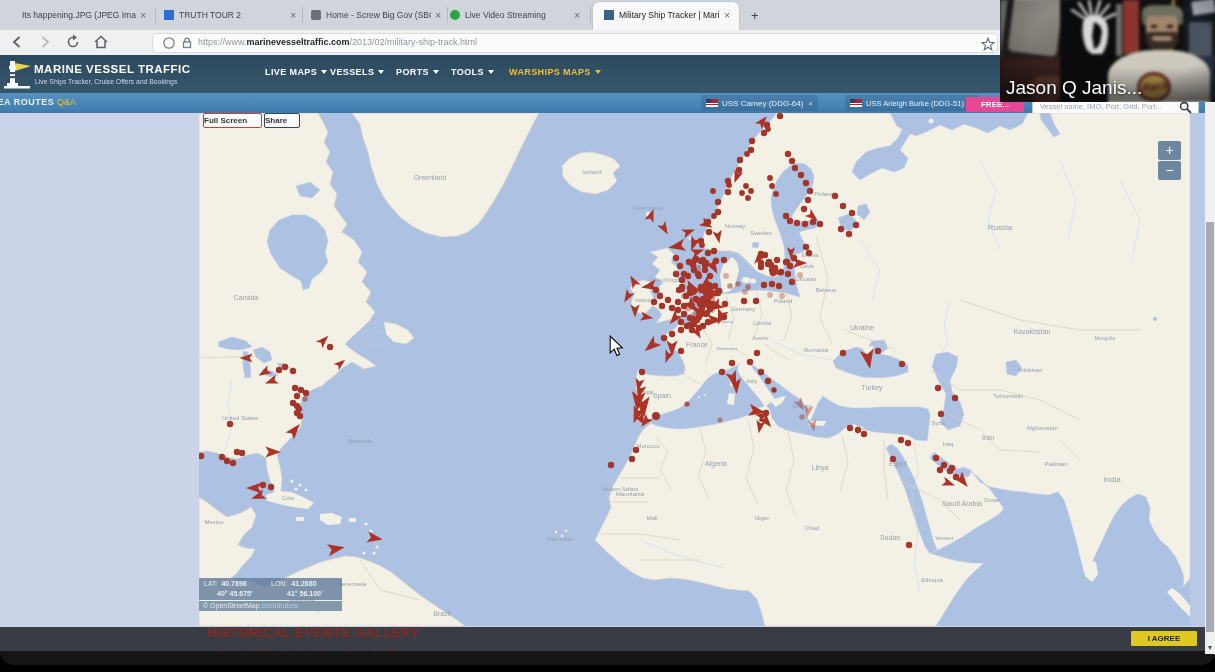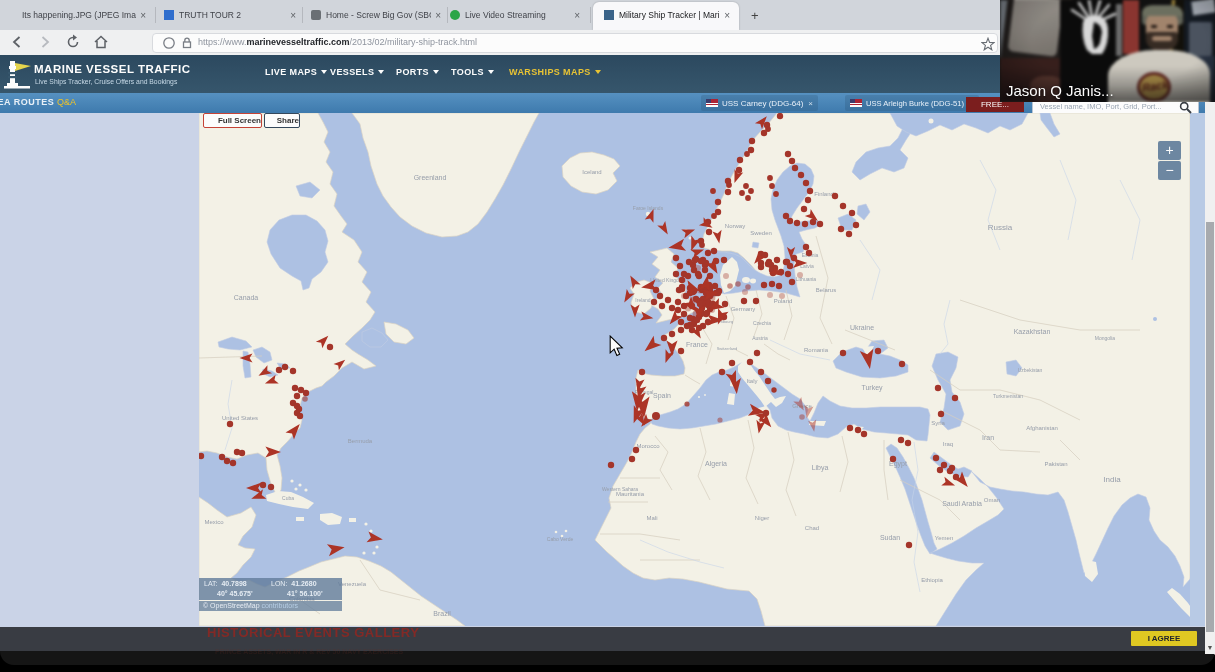--- a/index.html
+++ b/index.html
@@ -25,27 +25,27 @@
 .car {display:inline-block;width:0;height:0;border-left:3px solid transparent;border-right:3px solid transparent;border-top:4px solid #fff;margin-left:4px;vertical-align:1px}
 .car.y {border-top-color:#ecc52f}
 
 #subbar {left:0;top:93px;width:1215px;height:20px;background:linear-gradient(#5593c5,#3d7cb1)}
 #searoutes {left:-9px;top:97px;font-size:9px;font-weight:bold;color:#eaf2fa;letter-spacing:.5px}
 #qa {left:57px;top:97px;font-size:9px;font-weight:normal;color:#f2c522}
 .shiptag {position:absolute;top:95px;height:16px;font-size:8px;color:#eaf2fb;display:flex;align-items:center;background:rgba(30,60,90,.18);padding:0 5px;border-radius:2px}
 .flag {width:12px;height:8px;margin-right:4px;background:linear-gradient(#b22234 20%,#fff 20%,#fff 30%,#b22234 30%,#b22234 50%,#fff 50%,#fff 60%,#b22234 60%,#b22234 80%,#fff 80%);position:relative;flex:none}
 .flag:before {content:"";position:absolute;left:0;top:0;width:5px;height:4px;background:#3c3b6e}
 .xx {margin-left:5px;color:#cfe0ee;font-size:8px}
-#freebtn {left:966px;top:97px;width:58px;height:15px;background:#7f1d1d;color:#fff;font-size:8px;font-weight:normal;text-align:center;line-height:15px}
+#freebtn {left:966px;top:97px;width:58px;height:15px;background:#ec4899;color:#fff;font-size:8px;font-weight:bold;text-align:center;line-height:15px}
 #searchbox {left:1032px;top:99px;width:167px;height:15px;background:#fff;border:1px solid #b9c7d6}
 #searchtxt {left:1040px;top:102px;font-size:7.5px;color:#9aa6b4}
 
 #pagebg {left:0;top:113px;width:1215px;height:514px;background:#ccd5ea}
 #mapwrap {left:199px;top:113px;width:1006px;height:651px;filter:blur(0.4px)}
-.mapbtn {position:absolute;top:113px;height:15px;background:#fff;font-size:8px;font-weight:bold;color:#333;text-align:right;line-height:13px;border-radius:2px;z-index:5}
+.mapbtn {position:absolute;top:113px;height:15px;background:#fff;font-size:8px;font-weight:bold;color:#333;text-align:left;line-height:13px;border-radius:2px;z-index:5}
 #fullscreen {left:203px;width:59px;border:1.5px solid #cb4335}
 #sharebtn {left:264px;width:36px;border:1.5px solid #34495e}
 #zoomctl {left:1158px;top:141px;width:23px;height:40px;z-index:5}
 .zbtn {width:23px;height:19px;background:rgba(90,122,154,.88);color:#fff;font-size:14px;text-align:center;line-height:18px;margin-bottom:1px;border-radius:2px}
 #coordbox {left:199px;top:578px;width:143px;height:22px;background:rgba(96,125,158,.8);z-index:5;color:#e8eef6;font-size:7px}
 #attrib {left:199px;top:601px;width:143px;height:10px;background:rgba(96,125,158,.75);z-index:5;color:#e8eef6;font-size:7px;line-height:10px;padding-left:4px}
 
 #redhead {left:207px;top:625px;font-size:13px;font-weight:bold;color:#8e2823;z-index:5;letter-spacing:.5px;opacity:.92}
 #redsub {left:215px;top:648px;font-size:7px;font-weight:bold;color:#6e2a22;z-index:8;opacity:.22}
 #cookiebar {left:0;top:627px;width:1215px;height:24px;background:rgba(62,66,74,.92);z-index:4}
@@ -56,21 +56,21 @@
 #botblack {left:0;top:660px;width:1215px;height:12px;background:#000;z-index:2}
 
 #scrolltrack {left:1205px;top:0;width:10px;height:655px;background:#f2f2f2;z-index:6}
 #scrollthumb {left:1206px;top:222px;width:8px;height:410px;background:#a9acb0;z-index:7}
 #scrollarr {left:1205px;top:641px;width:10px;height:13px;background:#f2f2f2;color:#555;font-size:7px;text-align:center;line-height:13px;z-index:8}
 
 #wm {left:968px;top:563px;font-size:78px;font-weight:bold;color:rgba(240,246,253,.60);z-index:8;letter-spacing:1px;text-shadow:0 3px 5px rgba(60,70,95,.4), 0 0 2px rgba(255,255,255,.25)}
 
 #cam {left:1000px;top:0;width:215px;height:102px;background:#111;overflow:hidden;z-index:20}
 #camscene {position:absolute;left:0;top:0;width:215px;height:102px;filter:blur(1.6px) saturate(.82) brightness(.94)}
-#camname {position:absolute;left:6px;bottom:3px;font-size:15px;color:#fff;z-index:12;text-shadow:0 1px 3px rgba(0,0,0,.8)}
+#camname {position:absolute;left:6px;bottom:3px;font-size:19px;color:#fff;z-index:12;text-shadow:0 1px 3px rgba(0,0,0,.8)}
 #cursor {left:609px;top:335px;z-index:30}
 </style></head>
 <body>
 <div id="stage">
 <div class="abs" id="tabbar"></div>
 <div class="tab" style="left:8px;width:144px;padding-left:14px">
       <span class="tx">Its happening.JPG (JPEG Image, 96</span>
       <span class="cl">×</span>
     </div>
 <div class="tab" style="left:158px;width:144px">

